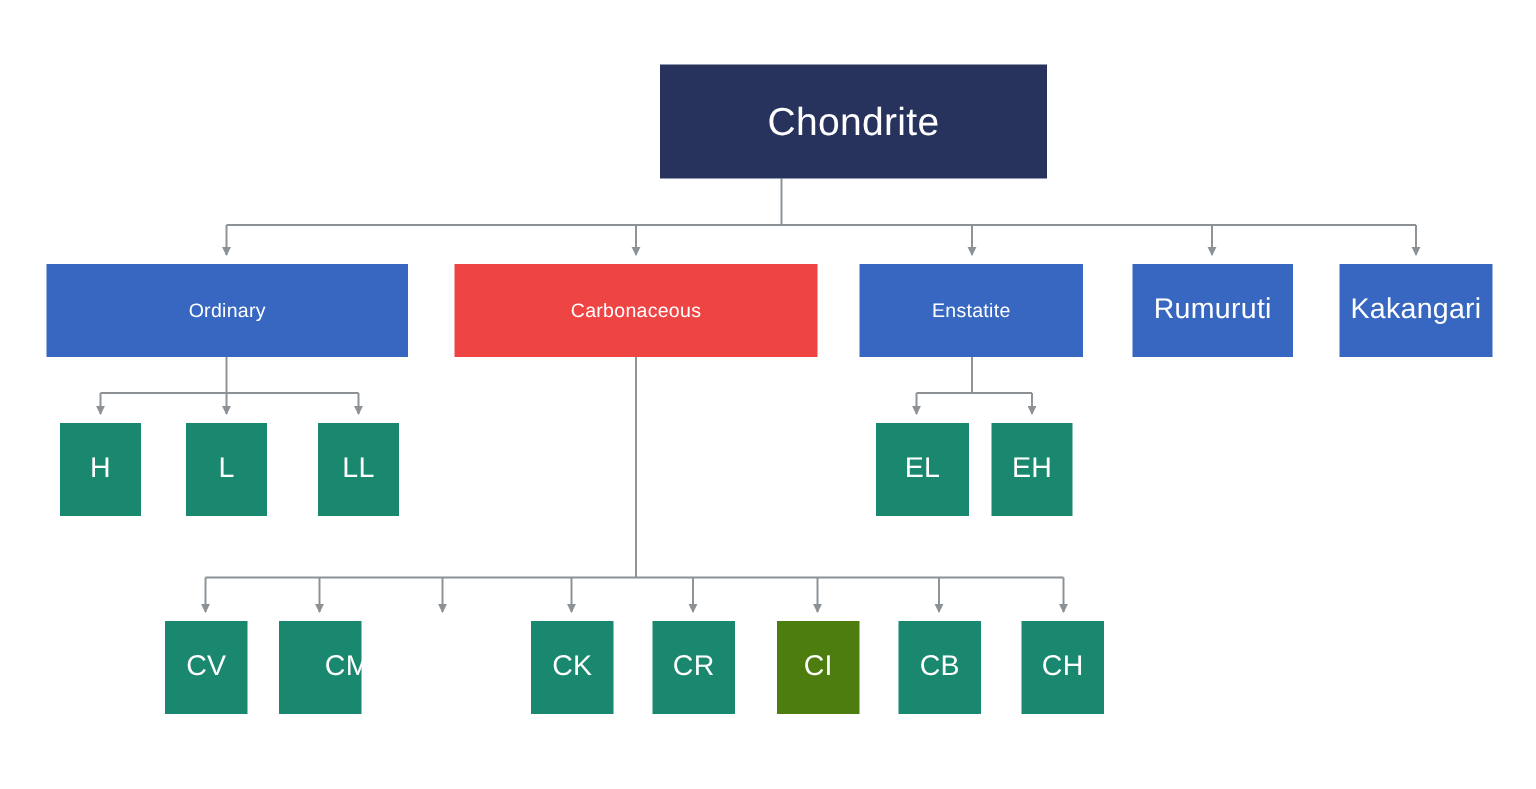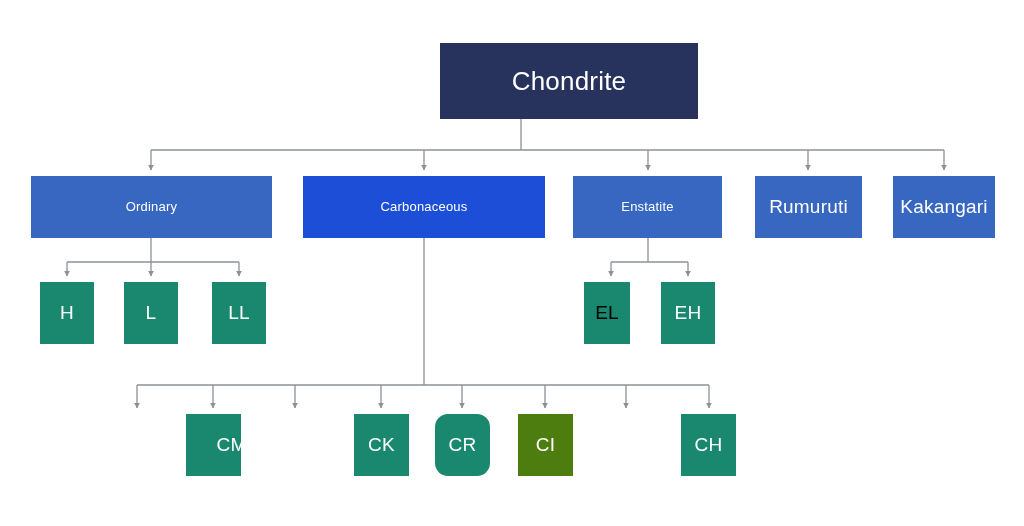--- a/index.html
+++ b/index.html
@@ -99,31 +99,33 @@
       <path d="M462,385 L462,408" marker-end="url(#arrow)"></path>
       <path d="M545,385 L545,408" marker-end="url(#arrow)"></path>
       <path d="M626,385 L626,408" marker-end="url(#arrow)"></path>
       <path d="M709,385 L709,408" marker-end="url(#arrow)"></path>
     </g>
   </svg>
 
   <div class="node root" id="root-node" style="left: 392px; top: 43px; width: 258px; height: 76px; background: rgb(39, 51, 92); color: rgb(255, 255, 255);">Chondrite</div>
 
   <div class="node level2" id="group-0" style="left: 31px; top: 176px; width: 241px; height: 62px; background: rgb(55, 103, 192); color: rgb(255, 255, 255);">Ordinary</div>
-  <div class="node level2" id="group-1" style="left: 303px; top: 176px; width: 242px; height: 62px; background: #1d4ed8; color: rgb(255, 255, 255);">Carbonaceous</div>
+  <div class="node level2" id="group-1" style="left: 303px; top: 176px; width: 242px; height: 62px; background: #ef4444; color: rgb(255, 255, 255);">Carbonaceous</div>
   <div class="node level2" id="group-2" style="left: 573px; top: 176px; width: 149px; height: 62px; background: rgb(55, 103, 192); color: rgb(255, 255, 255);">Enstatite</div>
   <div class="node level2 small" id="group-3" style="left: 755px; top: 176px; width: 107px; height: 62px; background: rgb(55, 103, 192); color: rgb(255, 255, 255);">Rumuruti</div>
   <div class="node level2 small" id="group-4" style="left: 893px; top: 176px; width: 102px; height: 62px; background: rgb(55, 103, 192); color: rgb(255, 255, 255);">Kakangari</div>
 
   <div class="node leaf" id="ord-0" style="left: 40px; top: 282px; width: 54px; height: 62px; background: rgb(25, 136, 110); color: rgb(255, 255, 255);">H</div>
   <div class="node leaf" id="ord-1" style="left: 124px; top: 282px; width: 54px; height: 62px; background: rgb(25, 136, 110); color: rgb(255, 255, 255);">L</div>
   <div class="node leaf" id="ord-2" style="left: 212px; top: 282px; width: 54px; height: 62px; background: rgb(25, 136, 110); color: rgb(255, 255, 255);">LL</div>
 
-  <div class="node leaf" id="ens-0" style="left: 584px; top: 282px; width: 46px; height: 62px; background: rgb(25, 136, 110); color: #000000;">EL</div>
+  <div class="node leaf" id="ens-0" style="left: 584px; top: 282px; width: 62px; height: 62px; background: rgb(25, 136, 110); color: #ffffff;">EL</div>
   <div class="node leaf" id="ens-1" style="left: 661px; top: 282px; width: 54px; height: 62px; background: rgb(25, 136, 110); color: rgb(255, 255, 255);">EH</div>
 
+  <div class="node leaf" id="carb-0" style="left: 110px; top: 414px; width: 55px; height: 62px; background: rgb(25, 136, 110); color: rgb(255, 255, 255);">CV</div>
   <div class="node leaf" id="carb-1" style="left: 186px; top: 414px; width: 55px; height: 62px; background: rgb(25, 136, 110); color: rgb(255, 255, 255); padding-left: 36px;">CM</div>
   <div class="node leaf" id="carb-3" style="left: 354px; top: 414px; width: 55px; height: 62px; background: rgb(25, 136, 110); color: rgb(255, 255, 255);">CK</div>
-  <div class="node leaf" id="carb-4" style="left: 435px; top: 414px; width: 55px; height: 62px; background: rgb(25, 136, 110); color: rgb(255, 255, 255); border-radius: 13px;">CR</div>
+  <div class="node leaf" id="carb-4" style="left: 435px; top: 414px; width: 55px; height: 62px; background: rgb(25, 136, 110); color: rgb(255, 255, 255);">CR</div>
   <div class="node leaf" id="carb-5" style="left: 518px; top: 414px; width: 55px; height: 62px; background: #4d7c0f; color: rgb(255, 255, 255);">CI</div>
+  <div class="node leaf" id="carb-6" style="left: 599px; top: 414px; width: 55px; height: 62px; background: rgb(25, 136, 110); color: rgb(255, 255, 255);">CB</div>
   <div class="node leaf" id="carb-7" style="left: 681px; top: 414px; width: 55px; height: 62px; background: rgb(25, 136, 110); color: rgb(255, 255, 255);">CH</div>
 
 </div>
 
 </body></html>

